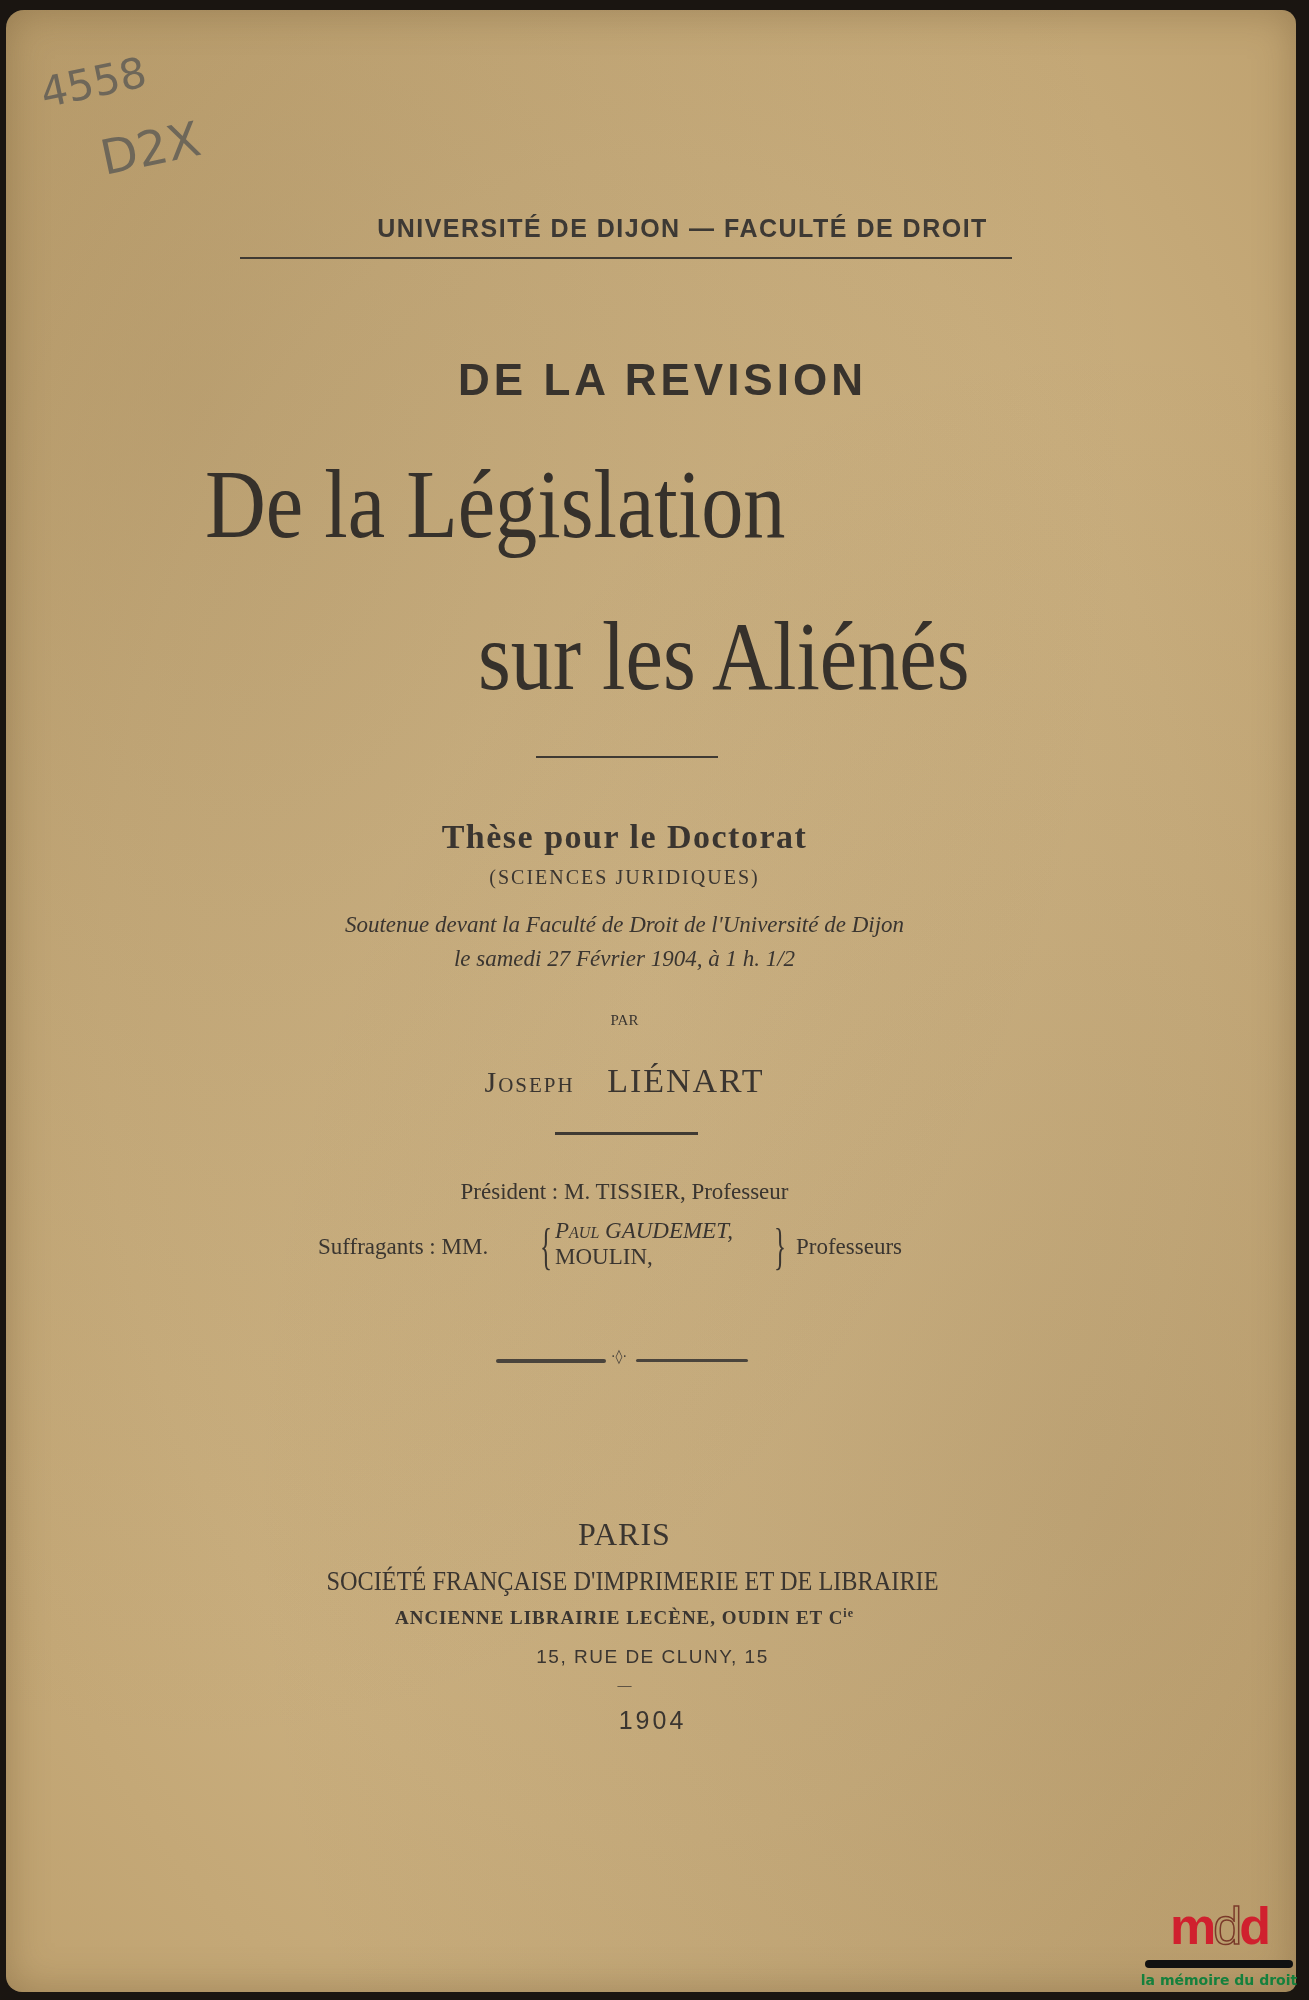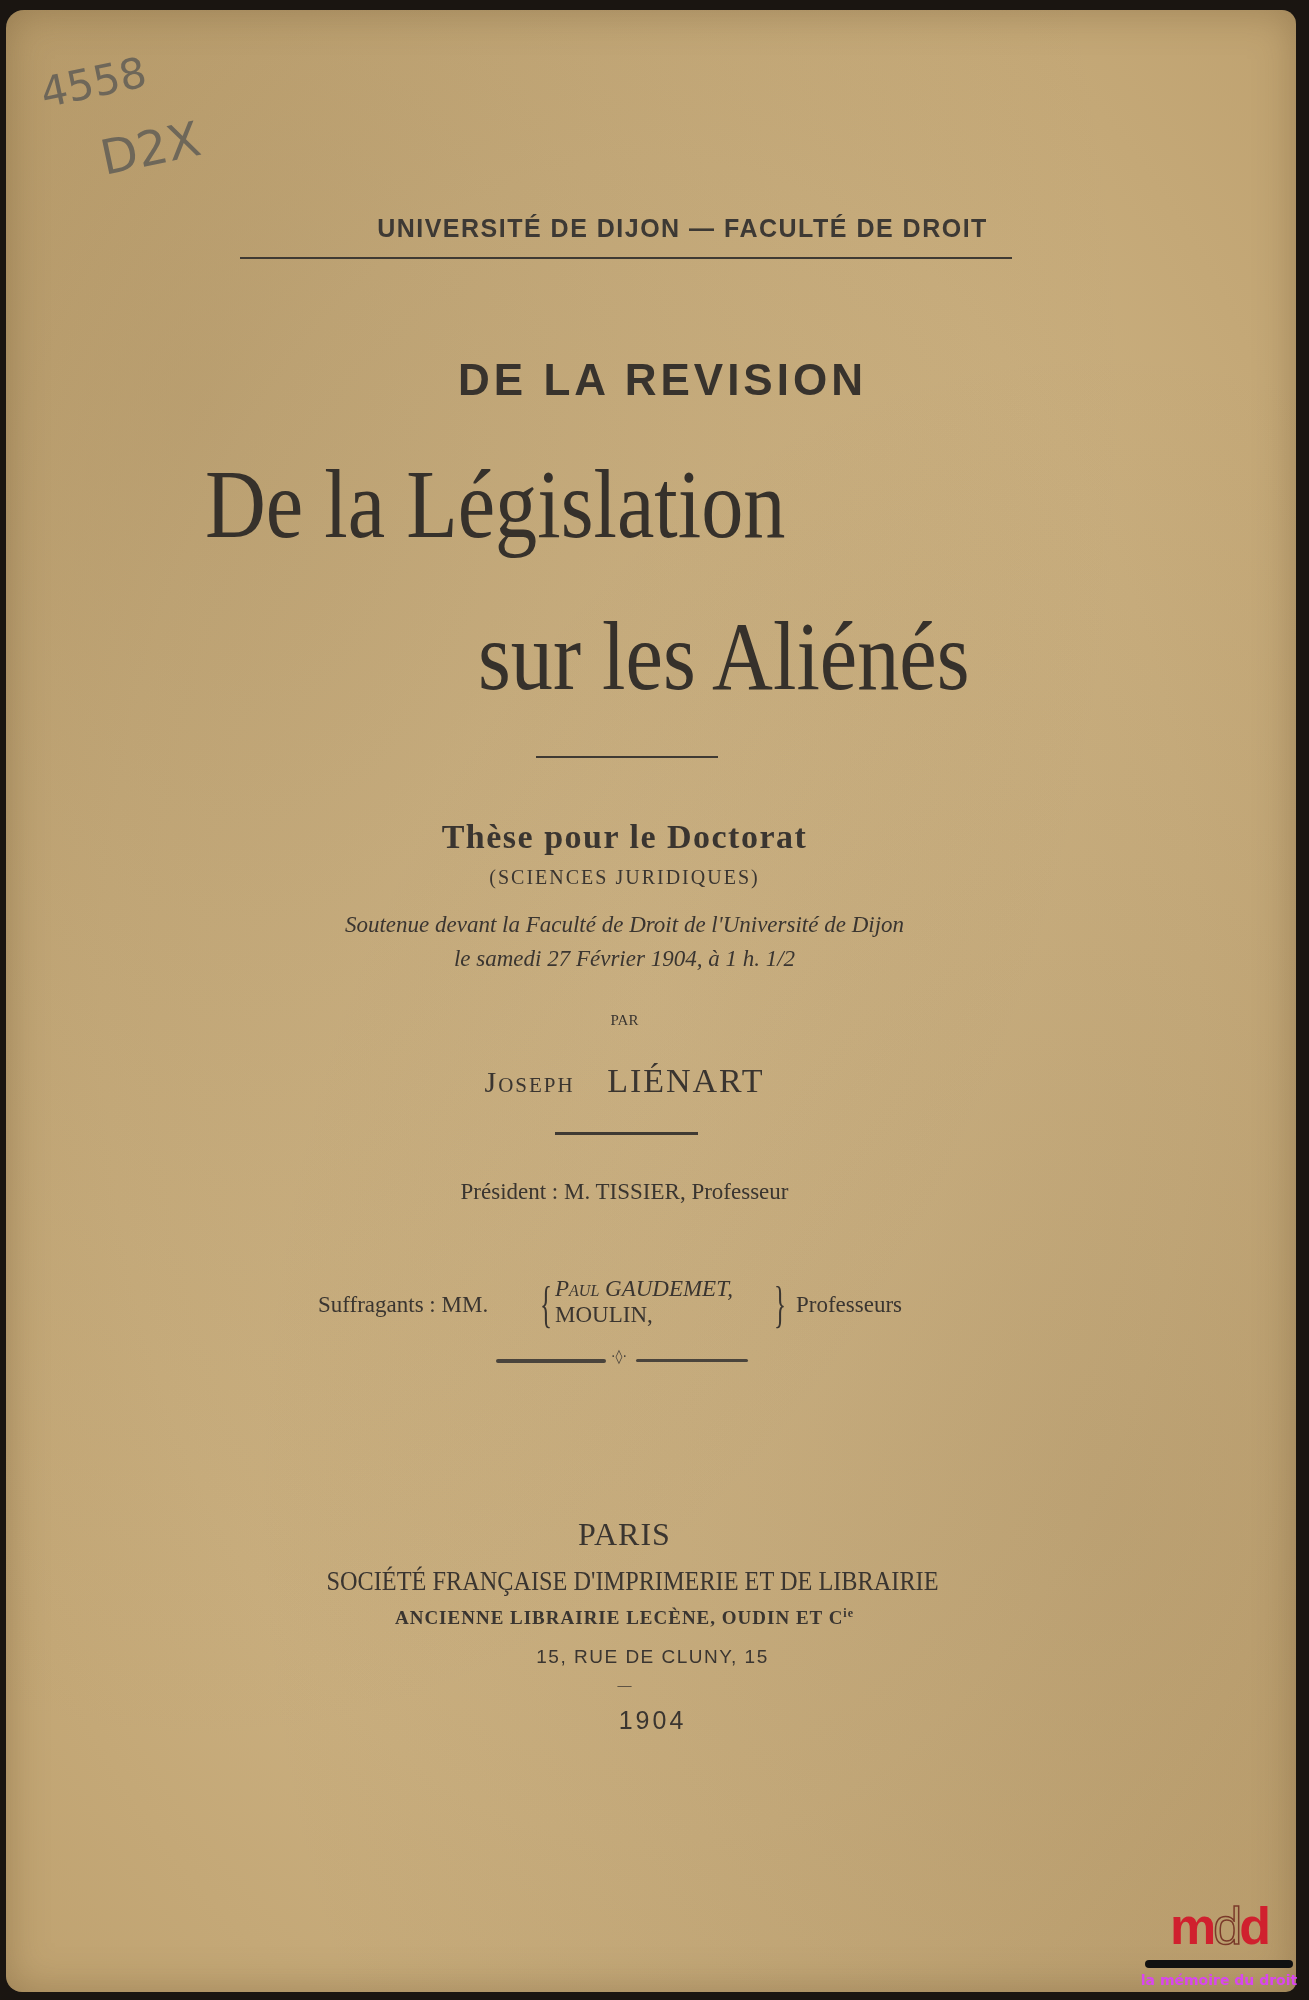--- a/index.html
+++ b/index.html
@@ -16,21 +16,21 @@
   .txt { position:absolute; left:0; width:1309px; text-align:center; color:#3a3530; white-space:nowrap; }
   .sans { font-family:"Liberation Sans", "DejaVu Sans", sans-serif;margin-left:28px; }
   .serif { font-family:"Liberation Serif", "DejaVu Serif", serif; }
   .rule { position:absolute; background:#3f3a33; height:2px; }
   .hand { position:absolute; font-family:"DejaVu Sans", sans-serif; color:#5c5a55; font-size:42px; transform:rotate(-12deg); opacity:0.8; }
   .sc { font-variant: small-caps; }
   .logo { position:absolute; right:10px; bottom:12px; width:160px; text-align:center; }
   .logo-mark { font-family:Liberation Sans, sans-serif; font-weight:bold; font-size:52px; line-height:60px; color:#d0202e; letter-spacing:-3px; }
   .logo-mark .hollow { color:transparent; -webkit-text-stroke:1.5px #7a3a2a; font-weight:normal; }
   .logo-bar { height:8px; background:#111; border-radius:4px; margin:4px 6px 4px 6px; }
-  .logo-sub { font-family:"DejaVu Sans", sans-serif; font-size:14px; color:#d946ef; font-weight:bold; }
+  .logo-sub { font-family:"DejaVu Sans", sans-serif; font-size:14px; color:#15803d; font-weight:bold; }
 </style>
 </head>
 <body>
 
 <div class="page"></div>
 
 <div class="hand" style="left:40px; top:58px;">4558</div>
 <div class="hand" style="left:100px; top:120px; font-size:48px;">D2X</div>
 
 <div class="txt sans" style="top:214px; font-size:25px; font-weight:bold; letter-spacing:1.5px; color:#3d3934; padding-left:-10px;">UNIVERSITÉ DE DIJON — FACULTÉ DE DROIT</div>
@@ -50,21 +50,21 @@
 <div class="txt serif" style="top:1062px; left:-30px; font-size:34px; letter-spacing:2px;">
   <span class="sc" style="font-size:30px;">Joseph</span>
   <span style="margin-left:22px;">LIÉNART</span>
 </div>
 <div class="rule" style="left:555px; top:1132px; width:143px; height:3px;"></div>
 
 <div class="txt serif" style="top:1179px; left:-30px; font-size:23px;">
   <span>Président :</span>
   <span>M. TISSIER, Professeur</span>
 </div>
-<div style="position:absolute; top:1278px; left:318px; width:620px; height:60px; font-family:'Liberation Serif', serif; font-size:23px; color:#3a3530;">
+<div style="position:absolute; top:1220px; left:318px; width:620px; height:60px; font-family:'Liberation Serif', serif; font-size:23px; color:#3a3530;">
   <span style="position:absolute; left:0; top:14px; white-space:nowrap;">Suffragants : MM.</span>
   <span style="position:absolute; left:222px; top:0; font-size:50px; line-height:52px; transform:scaleX(0.5); transform-origin:left;">{</span>
   <span class="sc" style="position:absolute; left:237px; top:-2px; white-space:nowrap;font-style:italic;">Paul GAUDEMET,</span>
   <span class="sc" style="position:absolute; left:237px; top:24px; white-space:nowrap;">MOULIN,</span>
   <span style="position:absolute; left:456px; top:0; font-size:50px; line-height:52px; transform:scaleX(0.5); transform-origin:left;">}</span>
   <span style="position:absolute; left:478px; top:14px; white-space:nowrap;">Professeurs</span>
 </div>
 
 <div style="position:absolute; top:1354px; left:496px; width:256px; height:14px;">
   <div style="position:absolute; left:0; top:5px; width:110px; height:4px; background:#4a443c; border-radius:2px;"></div>

